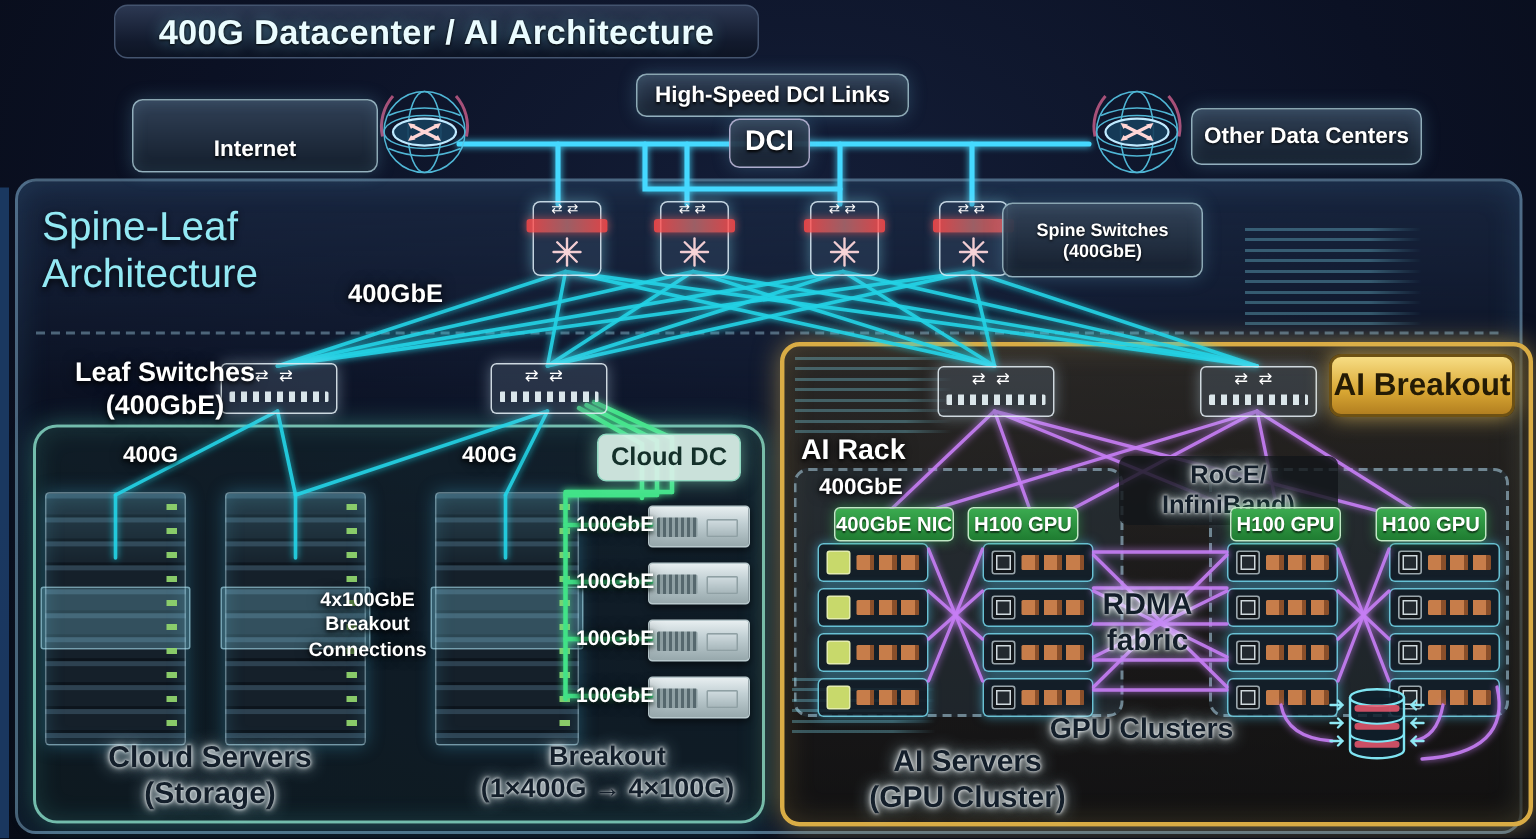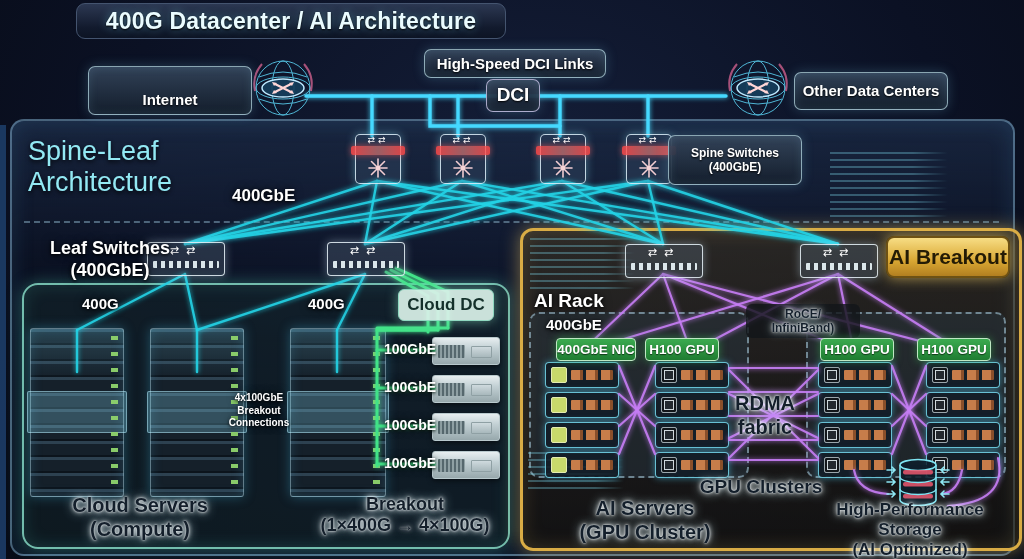--- a/index.html
+++ b/index.html
@@ -278,33 +278,33 @@
     <span>Leaf Switches</span><br><span>(400GbE)</span>
   </div>
 
   <div class="abs" id="cloudbox"></div>
   <div class="abs" id="clouddc-badge">
     <span>Cloud DC</span>
   </div>
   <div class="abs glow-white" style="left:82px;top:295px;font-size:15px;">400G</div>
   <div class="abs glow-white" style="left:308px;top:295px;font-size:15px;">400G</div>
 
-  <div class="abs glow-white" style="left:198px;top:392px;width:122px;font-size:10px;text-align:center;line-height:1.25;">
+  <div class="abs glow-white" style="left:184px;top:392px;width:122px;font-size:13px;text-align:center;line-height:1.25;">
     <span>4x100GbE</span><br>
     <span>Breakout</span><br>
     <span>Connections</span>
   </div>
 
   <div class="abs glow-white" style="left:384px;top:341px;width:46px;font-size:14px;text-align:right;">100GbE</div>
   <div class="abs glow-white" style="left:384px;top:379px;width:46px;font-size:14px;text-align:right;">100GbE</div>
   <div class="abs glow-white" style="left:384px;top:417px;width:46px;font-size:14px;text-align:right;">100GbE</div>
   <div class="abs glow-white" style="left:384px;top:455px;width:46px;font-size:14px;text-align:right;">100GbE</div>
 
   <div class="abs halo-dark" style="left:52px;top:494px;width:176px;font-size:20px;">
-    <span>Cloud Servers</span><br><span>(Compute)</span>
+    <span>Cloud Servers</span><br><span>(Storage)</span>
   </div>
   <div class="abs halo-dark" style="left:314px;top:494px;width:182px;font-size:18px;">
     <span>Breakout</span><br><span>(1×400G → 4×100G)</span>
   </div>
 
   <div class="abs" id="aibox"></div>
   <div class="abs" id="ai-badge">
     <span>AI Breakout</span>
   </div>
   <div class="abs code-deco" style="left:530px;top:238px;width:105px;height:56px;"></div>
@@ -323,21 +323,21 @@
   <div class="abs chip-badge" style="left:645px;top:338px;width:72px;">
       <span>H100 GPU</span>
     </div>
   <div class="abs chip-badge" style="left:820px;top:338px;width:72px;">
       <span>H100 GPU</span>
     </div>
   <div class="abs chip-badge" style="left:917px;top:338px;width:72px;">
       <span>H100 GPU</span>
     </div>
 
-  <div class="abs halo-dark" style="left:746px;top:304px;width:114px;font-size:12px;padding:3px 0;background:rgba(18,22,26,.82);border-radius:6px;z-index:5;">
+  <div class="abs halo-dark" style="left:746px;top:304px;width:114px;font-size:17px;padding:3px 16px;background:rgba(18,22,26,.82);border-radius:6px;z-index:5;">
     <span>RoCE/</span><br><span>InfiniBand)</span>
   </div>
 
   <div class="abs halo-dark" style="left:712px;top:392px;width:106px;font-size:20px;">
     <span>RDMA</span><br><span>fabric</span>
   </div>
 
   <div class="abs halo-dark" style="left:552px;top:497px;width:186px;font-size:20px;">
     <span>AI Servers</span><br><span>(GPU Cluster)</span>
   </div>
@@ -362,23 +362,20 @@
         <path d="M1,14 h8 m-3,-3 l3,3 -3,3"></path>
         <path d="M1,26 h8 m-3,-3 l3,3 -3,3"></path>
         <path d="M1,38 h8 m-3,-3 l3,3 -3,3"></path>
         <path d="M63,14 h-8 m3,-3 l-3,3 3,3"></path>
         <path d="M63,26 h-8 m3,-3 l-3,3 3,3"></path>
         <path d="M63,38 h-8 m3,-3 l-3,3 3,3"></path>
       </g>
     </svg>
   </div>
 
-  <div class="abs halo-dark" style="left:806px;top:500px;width:208px;font-size:17px;">
-    <span>High-Performance Storage</span><br><span>(AI Optimized)</span>
-  </div>
 
 <div class="abs spine" style="left:355px;top:134px;">
       <span class="sp-arrows">⇄⇄</span>
     <div class="sp-band"></div>
     <svg class="sp-star" width="26" height="24" viewBox="0 0 24 24">
       <g stroke="#f2cdd2" stroke-width="1.6" stroke-linecap="round">
         <line x1="12" y1="3" x2="12" y2="21"></line>
           <line x1="3" y1="12" x2="21" y2="12"></line>
         <line x1="5.5" y1="5.5" x2="18.5" y2="18.5"></line>
           <line x1="18.5" y1="5.5" x2="5.5" y2="18.5"></line>

